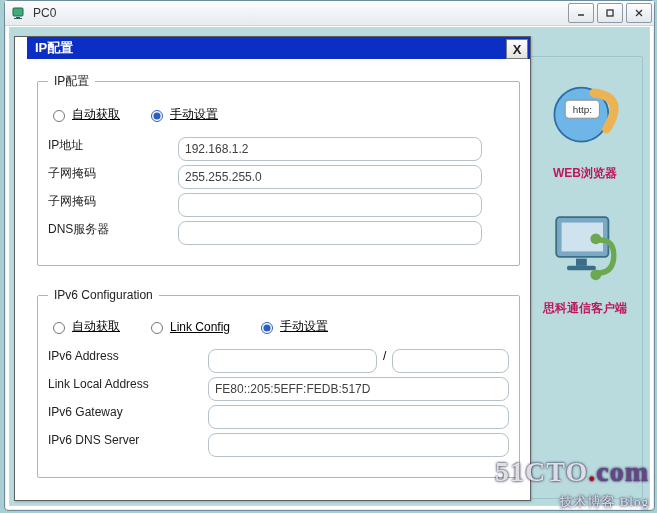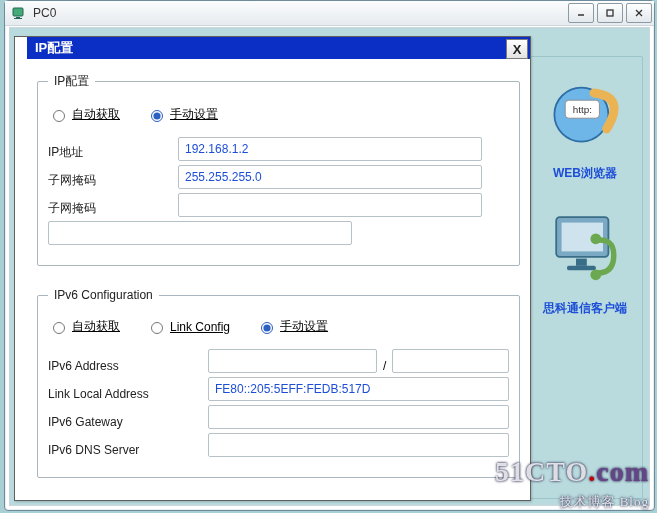--- a/index.html
+++ b/index.html
@@ -88,21 +88,21 @@
   .right-item .icon-box {
     width: 100px;
     height: 100px;
     margin: 0 auto 4px auto;
     display: flex;
     align-items: center;
     justify-content: center;
   }
   .right-item .label {
     font-weight: bold;
-    color: #1d4ed8;
+    color: #be185d;
     font-size: 12px;
   }
 
   .dialog {
     position: absolute;
     top: 8px;
     left: 4px;
     width: 503px;
     height: 463px;
     background: #fff;
@@ -145,21 +145,21 @@
     margin: 0 0 22px 0;
     padding: 16px 10px 16px 10px;
   }
   fieldset.group legend {
     padding: 0 6px;
     font-size: 12px;
     color: #222;
   }
   .row {
     display: flex;
-    align-items: flex-end;
+    align-items: flex-start;
     margin: 4px 0;
     min-height: 24px;
   }
   .radio-row {
     display: flex;
     align-items: center;
     gap: 10px;
     margin-bottom: 14px;
   }
   .radio-row label {
@@ -174,22 +174,22 @@
     color: #222;
   }
   .row .lbl.wide { flex: 0 0 160px; }
   input[type=text] {
     flex: 1;
     height: 20px;
     border: 1px solid #b7c1c8;
     background: #fff;
     padding: 1px 6px;
     font-size: 12px;
-    color: #1d4ed8;
-    border-radius: 2px;
+    color: #404040;
+    border-radius: 8px;
   }
   input[type=text].narrow { flex: none; width: 290px; }
   .slash { padding: 0 6px; }
   .prefix-input { width: 52px; flex: none; }
   .radio {
     width: 12px; height: 12px;
     accent-color: #2b5fc1;
   }
 
   .watermark {
@@ -302,20 +302,21 @@
           </div>
           <div class="row">
             <span class="lbl">子网掩码</span>
             <input type="text" class="narrow" value="255.255.255.0" style="">
           </div>
           <div class="row">
             <span class="lbl">子网掩码</span>
             <input type="text" class="narrow" value="" style="">
           </div>
           <div class="row">
+            <span class="lbl">DNS服务器</span>
             <input type="text" class="narrow" value="" style="">
           </div>
         </fieldset>
 
         <fieldset class="group">
           <legend>IPv6 Configuration</legend>
           <div class="radio-row">
             <label>
               <input type="radio" class="radio" name="ip6mode" style="">
               <span>自动获取</span>

